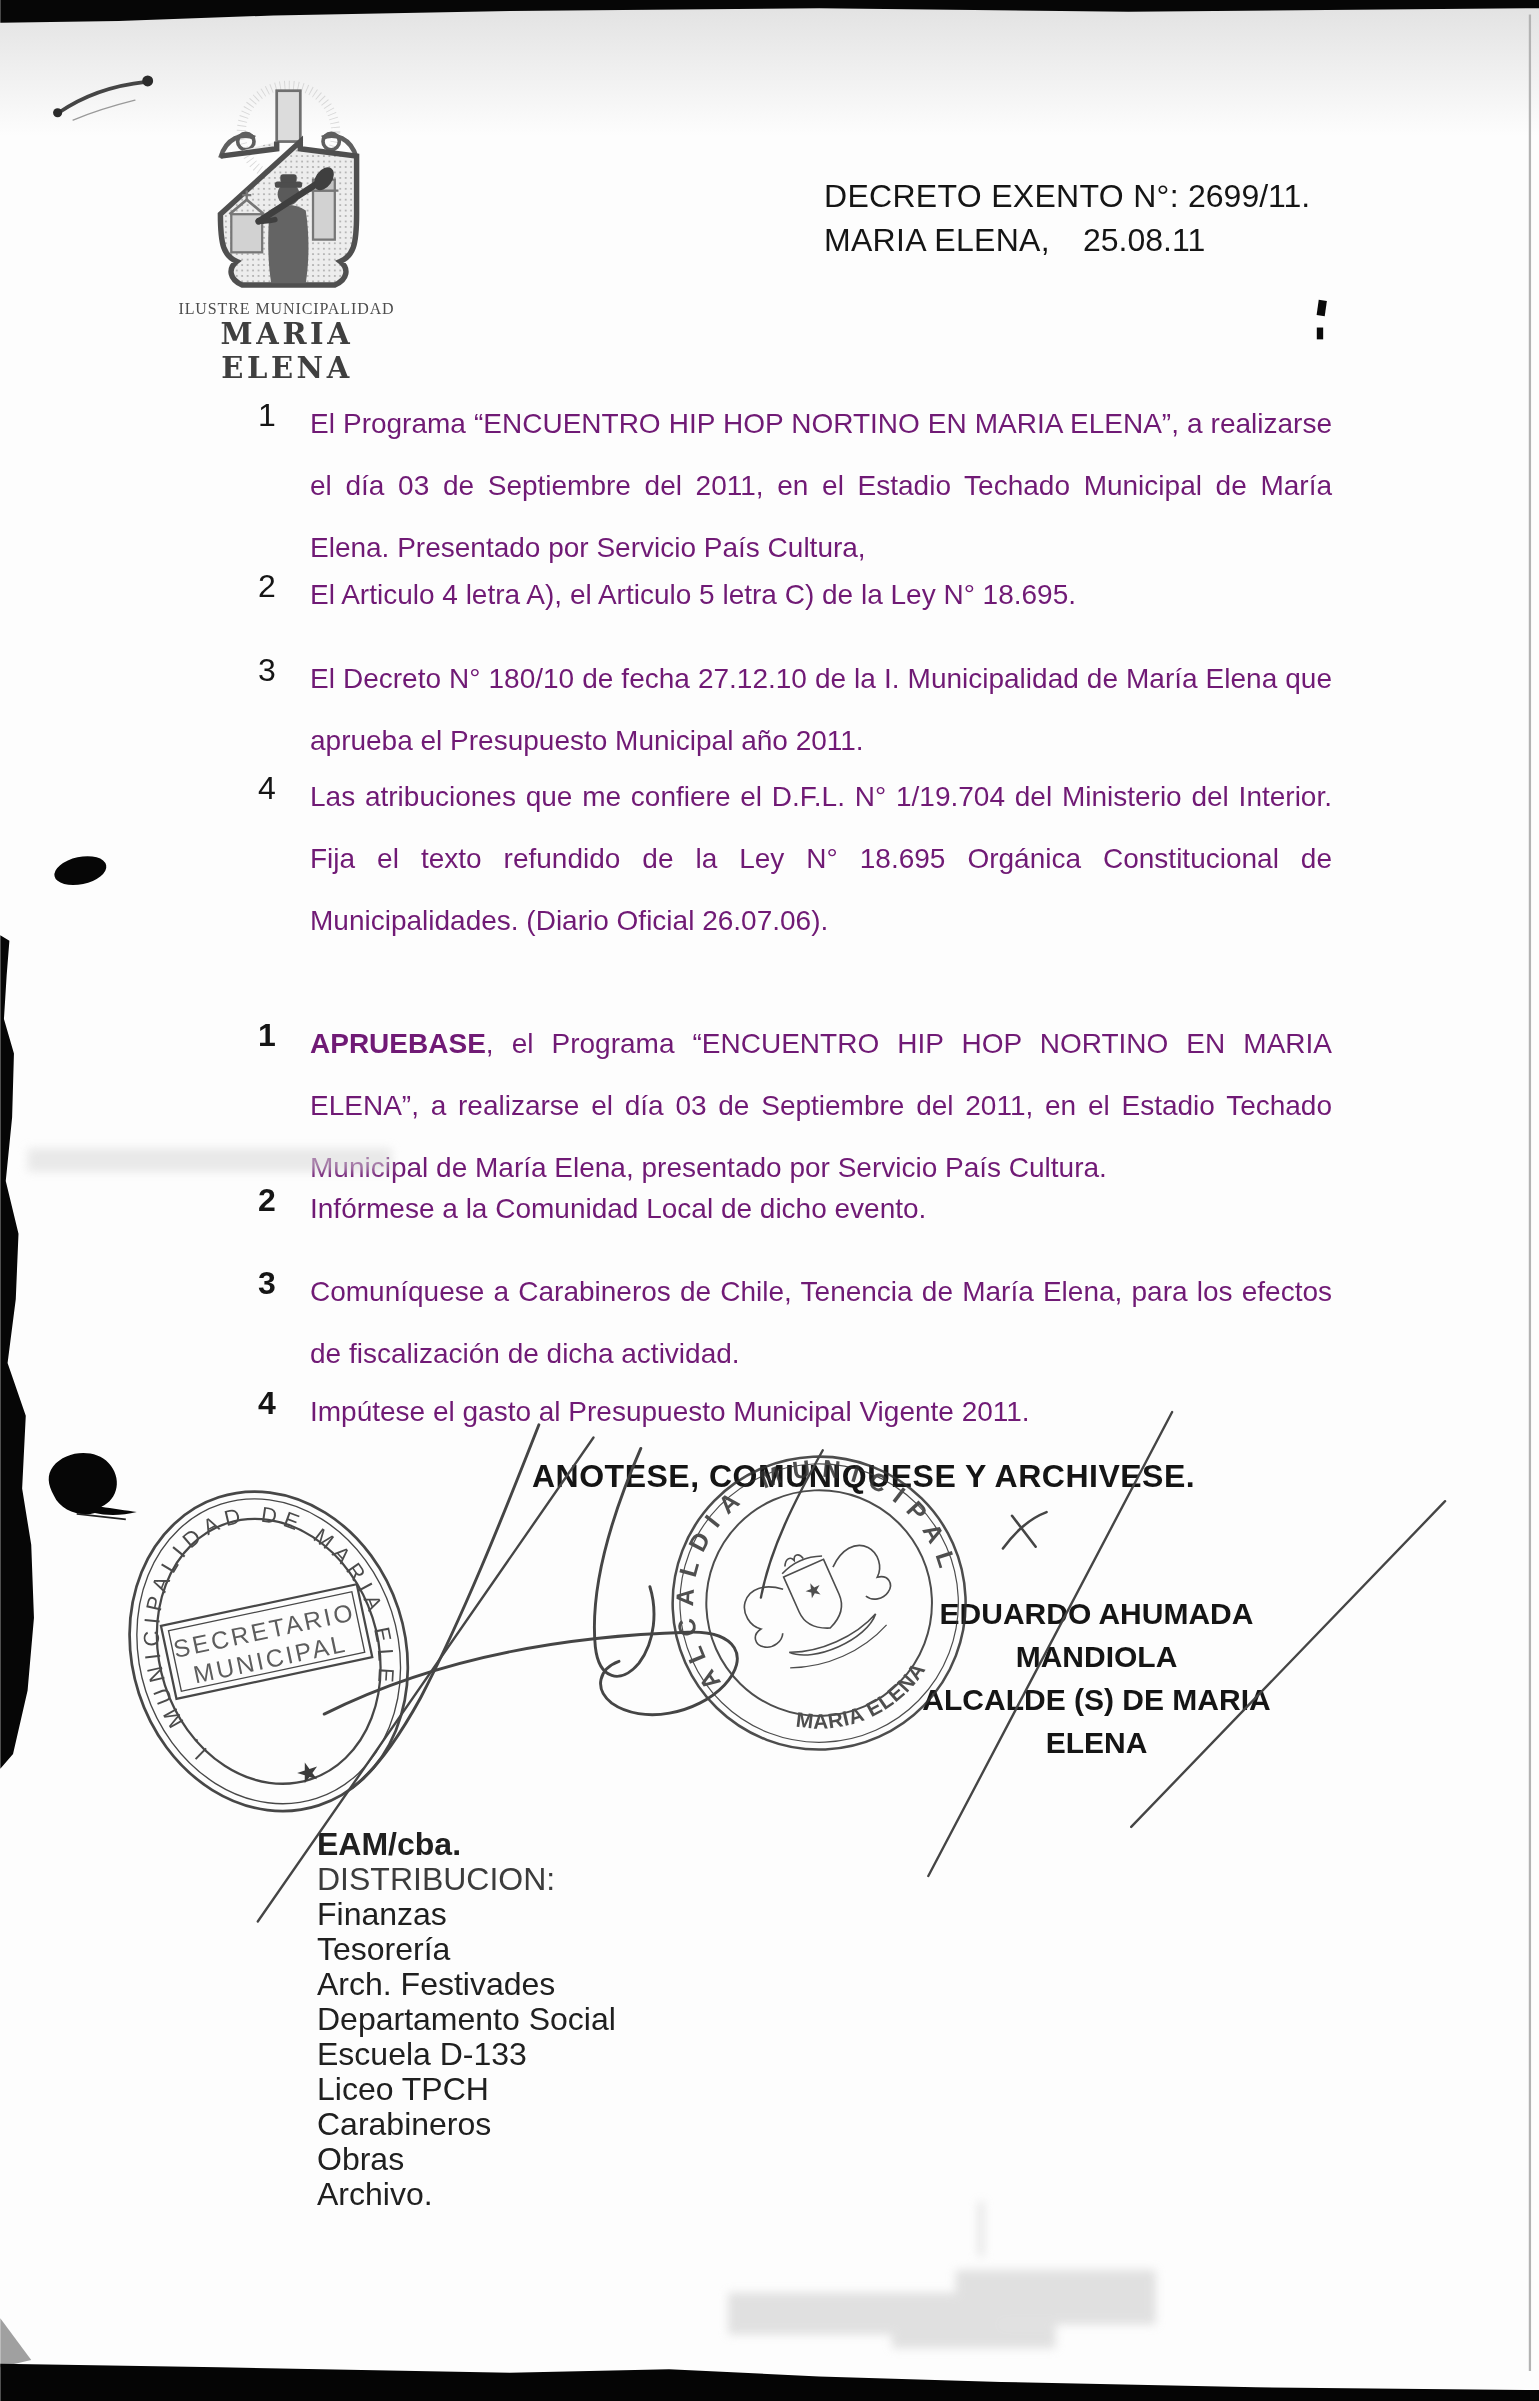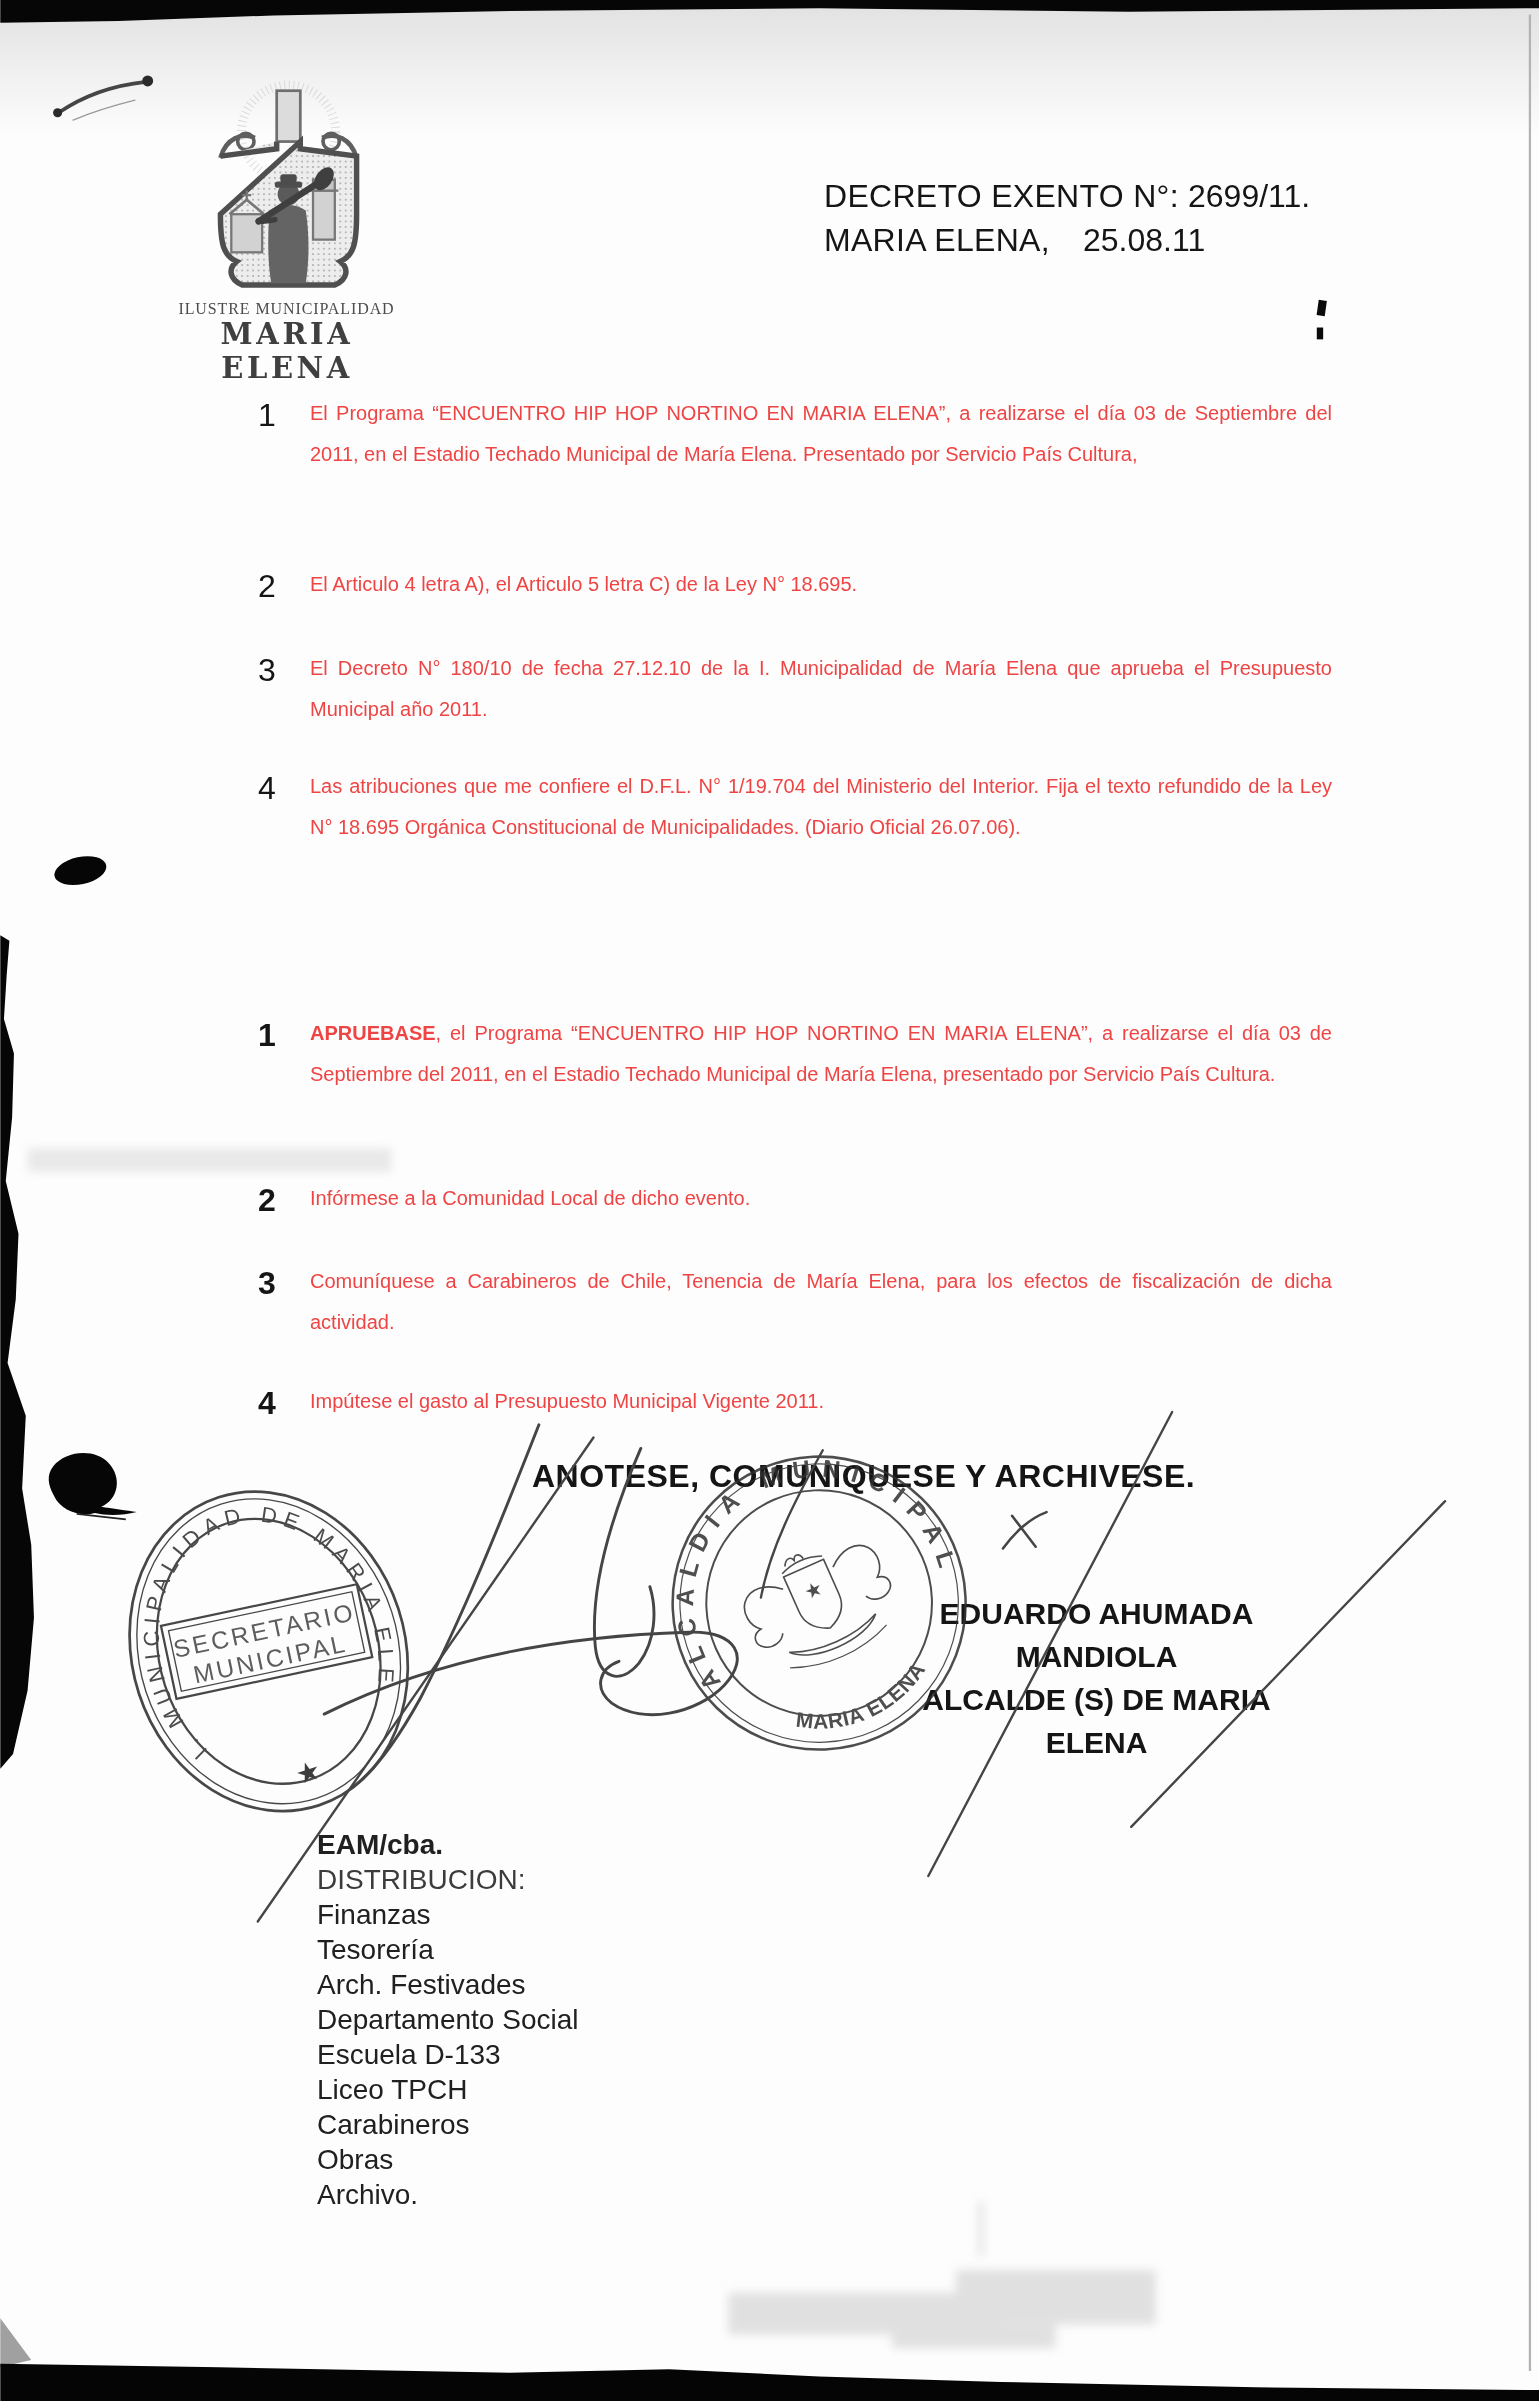--- a/index.html
+++ b/index.html
@@ -17,31 +17,31 @@
   .hdr-line{font-size:32px;font-weight:normal;letter-spacing:0.3px;white-space:nowrap;}
   .hdr-val{font-size:32px;font-weight:normal;white-space:nowrap;}
   .vistos-title{left:542px;top:306px;font-size:32px;font-weight:bold;letter-spacing:0.5px;}
   
   .logo-sub{left:168px;top:300px;width:237px;text-align:center;
     font-family:Liberation Serif, serif;font-size:16px;letter-spacing:0.9px;color:#4d4d4d;}
   .logo-name{left:155px;top:317px;width:264px;text-align:center;
     font-family:"DejaVu Serif","Liberation Serif",serif;font-size:29px;font-weight:bold;letter-spacing:3.6px;color:#3f3f3f;}
   
   .item{left:258px;width:1074px;padding-left:0;}
-  .item .body{margin-left:52px;font-size:20px;line-height:41px;text-align:justify;color:#ef4444;}
+  .item .body{margin-left:52px;font-size:28px;line-height:62px;text-align:justify;color:#701a75;}
   .item .num{position:absolute;left:0;top:0;font-size:32px;line-height:45px;}
   .bold{font-weight:bold;}
   .decreto-title{left:258px;top:927px;width:1074px;text-align:center;font-size:32px;font-weight:bold;letter-spacing:0.9px;}
   .closing{left:532px;top:1458px;font-size:32px;font-weight:bold;letter-spacing:0.5px;white-space:nowrap;}
   
   .sig-block{text-align:center;font-weight:bold;}
   .sig-right{left:887px;top:1592px;width:419px;font-size:30px;line-height:43px;}
   .sig-left{left:300px;top:1727px;width:411px;font-size:30px;line-height:45px;}
   
-  .footer{left:317px;top:1827px;font-size:28px;line-height:35px;color:#202020;}
+  .footer{left:317px;top:1827px;font-size:32px;line-height:35px;color:#202020;}
   .footer .initials{font-weight:bold;}
   .footer .dist-label{color:#3c3c3c;}
   svg{display:block;}
   .overlay{pointer-events:none;}
 </style>
 </head>
 <body>
 
 <div class="page">
 

